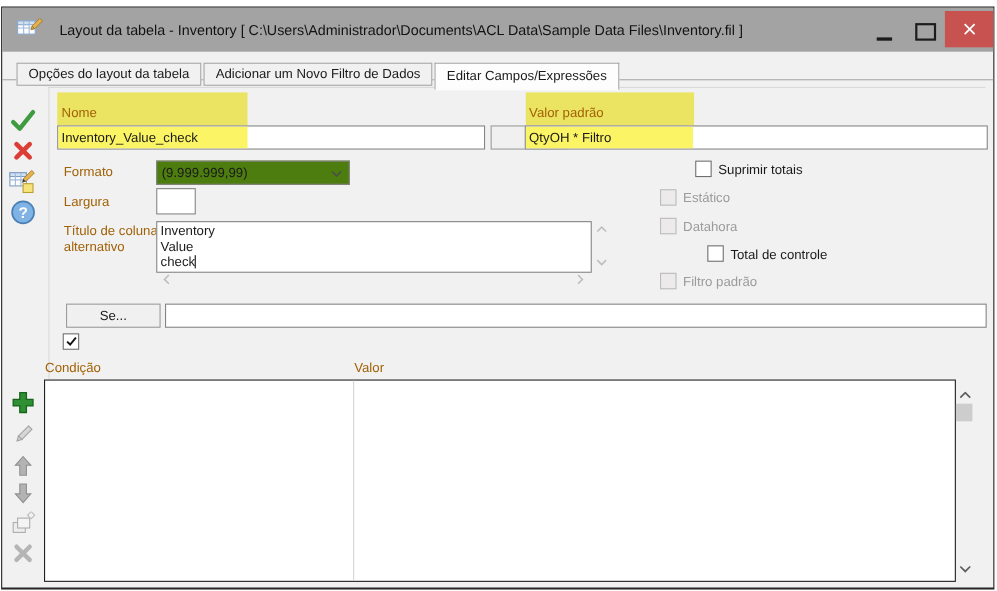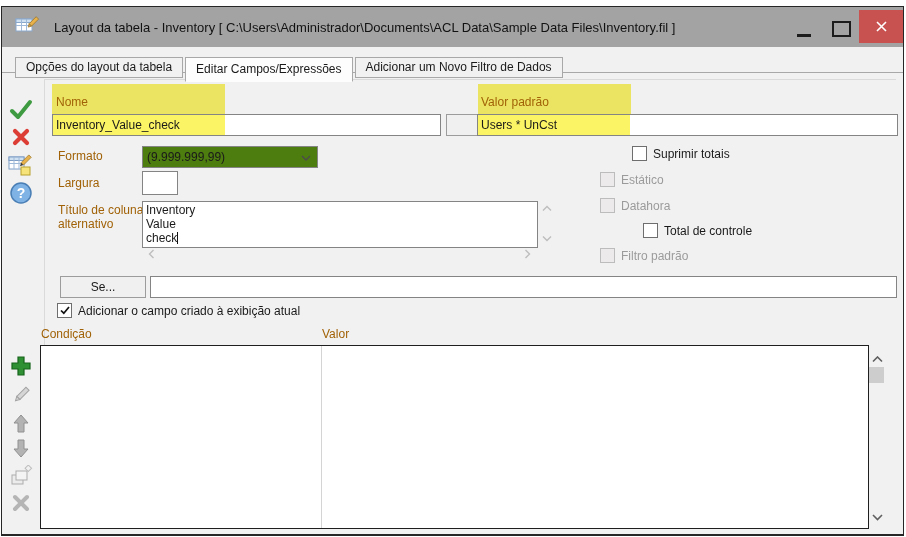--- a/index.html
+++ b/index.html
@@ -78,22 +78,22 @@
     <div class="btn-close">
       <svg width="13" height="13" viewBox="0 0 13 13">
         <path d="M2 2 L11 11 M11 2 L2 11" stroke="#ffffff" stroke-width="1.6" fill="none"></path>
       </svg>
     </div>
   </div>
 
   <div class="tabline"></div>
   <div class="tabstrip">
     <div class="tab">Opções do layout da tabela</div>
+    <div class="tab">Adicionar um Novo Filtro de Dados</div>
     <div class="tab active">Editar Campos/Expressões</div>
-    <div class="tab">Adicionar um Novo Filtro de Dados</div>
   </div>
   <div class="panel-h"></div>
   <div class="panel-v"></div>
 
   <div class="tool" style="top:89px;">
     <svg width="24" height="22" viewBox="0 0 24 22">
       <path d="M3 12 L9 18 L21 3" stroke="#3e9b41" stroke-width="4" fill="none" stroke-linecap="round" stroke-linejoin="round"></path>
     </svg>
   </div>
   <div class="tool" style="top:116px;">
@@ -127,21 +127,21 @@
   <div class="lbl" style="left:54px;top:88px;">Nome</div>
   <div class="lbl" style="left:479px;top:88px;">Valor padrão</div>
 
   <div class="field" style="left:50px;top:107px;width:387px;height:20px;">
     <span class="hl-in" style="width:172px;"></span>
     <span class="val">Inventory_Value_check</span>
   </div>
   <div class="btn" style="left:444px;top:107px;width:28px;height:20px;line-height:20px;font-size:13px;padding-left:40px;">f(x)</div>
   <div class="field" style="left:475px;top:107px;width:419px;height:20px;">
     <span class="hl-in" style="width:152px;"></span>
-    <span class="val">Users * UnCst</span>
+    <span class="val">QtyOH * Filtro</span>
   </div>
 
   <div class="lbl" style="left:56px;top:142px;">Formato</div>
   <div class="combo" style="left:140px;top:139px;width:174px;height:20px;">
     <span class="val">(9.999.999,99)</span>
     <svg width="10" height="6" viewBox="0 0 10 6">
       <path d="M1 1 L5 5 L9 1" stroke="#4c4c4c" stroke-width="1.3" fill="none"></path>
     </svg>
   </div>
   <div class="lbl" style="left:56px;top:169px;">Largura</div>
@@ -193,21 +193,20 @@
   <div class="field" style="left:148px;top:269px;width:745px;height:20px;">
     <span class="val"></span>
   </div>
 
   <div class="cb" style="left:55px;top:296px;">
     <span class="box">
       <svg width="10" height="9" viewBox="0 0 10 9">
           <path d="M1 4.5 L3.8 7.2 L9 1" stroke="#111111" stroke-width="1.7" fill="none"></path>
         </svg>
     </span>
-    <span class="cbl">Adicionar o campo criado à exibição atual</span>
   </div>
 
   <div class="lbl" style="left:39px;top:320px;">Condição</div>
   <div class="lbl" style="left:320px;top:320px;">Valor</div>
   <div class="listbox">
     <div class="listdiv"></div>
   </div>
 
   <div class="sb-btn" style="top:347px;">
     <svg width="11" height="7" viewBox="0 0 11 7">

